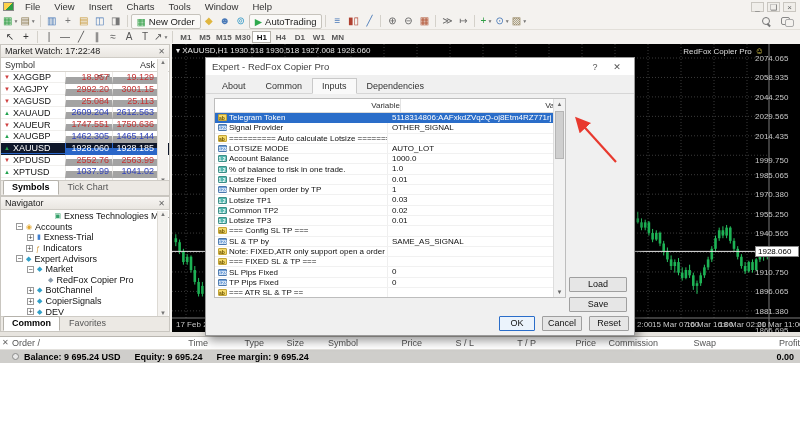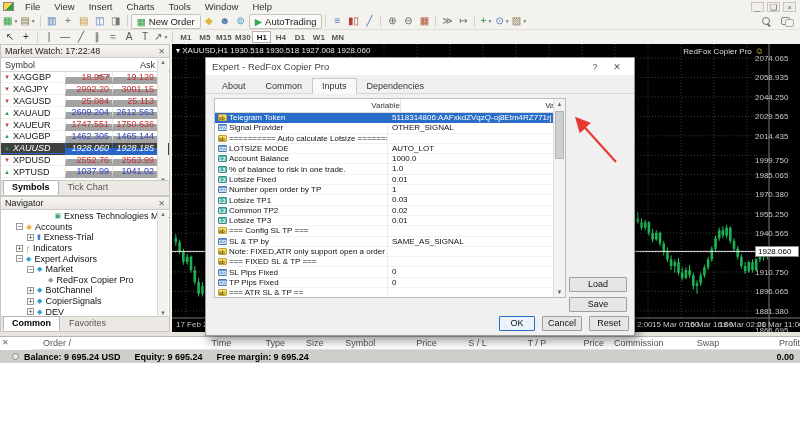--- a/index.html
+++ b/index.html
@@ -35,21 +35,21 @@
   .panel { position:absolute; left:0; width:170px; background:#ffffff; border:1px solid #c9c6c0; }
   .panel-title { height:13px; background:linear-gradient(#f7f5f2,#e9e6e1); border-bottom:1px solid #cfccc6; display:flex; align-items:center; padding:0 4px; font-size:9px; color:#222; }
   .panel-x { margin-left:auto; color:#666; font-size:8px; }
   #market-watch { top:44px; height:152px; }
   #mw-header { display:flex; height:14px; border-bottom:1px solid #d8d5cf; align-items:center; font-size:9px; color:#333; }
   #mw-rows { height:111px; overflow:hidden; }
   .mw-row { display:flex; align-items:center; height:11.8px; font-size:9px; }
   .mw-row .sym { flex:1; display:flex; align-items:center; gap:3px; padding-left:3px; color:#111; border-bottom:1px solid #f0efed;}
   .mw-row .num { width:47px; text-align:right; padding-right:3px; border-left:1px solid #eceae7; border-bottom:7px solid #a3a3a3; align-self:stretch; line-height:11.8px;}
   .mw-row .num.last { width:45px; margin-right:12px; }
-  .mw-row.selected { background:#404040;font-style:italic; }
+  .mw-row.selected { background:#0f172a; }
   .mw-row.selected .sym, .mw-row.selected .num { color:#fff !important; border-color:#2a66c8; }
   .arr { font-size:6px; line-height:6px; }
   .arr.up { color:#1fa14c; } .arr.down { color:#cf3f3f; }
   .t-red { color:#c53535; } .t-blue { color:#3344bb; }
   .vscroll { position:absolute; right:1px; width:11px; background:#f4f2ef; border-left:1px solid #dddad4; display:flex; flex-direction:column; justify-content:space-between; align-items:center; font-size:6px; color:#777; }
   .panel-tabs { position:absolute; left:0; right:0; bottom:0; height:15px; background:#ece9e4; border-top:1px solid #cfccc6; display:flex; align-items:flex-end; padding-left:2px; font-size:9px; }
   .ptab { padding:1px 8px 2px 8px; color:#555; border:1px solid transparent; }
   .ptab.active { background:#fff; border:1px solid #b5b2ab; border-bottom:1px solid #fff; color:#000; font-weight:bold; border-radius:2px 2px 0 0; }
   #navigator { top:196px; height:136px; }
   #nav-tree { height:105px; overflow:hidden; padding-top:1px; }
@@ -91,21 +91,21 @@
   #dlg-scroll .up { position:absolute; top:2px; left:0; right:0; text-align:center; }
   #dlg-scroll .dn { position:absolute; bottom:2px; left:0; right:0; text-align:center; }
   #dlg-scroll .thumb { position:absolute; top:12px; left:1px; width:9px; height:48px; background:#cfcfcf; border:1px solid #b5b5b5; }
   .btn { position:absolute; height:15px; background:#e6e6e6; border:1px solid #9f9f9f; font-size:9px; color:#111; text-align:center; line-height:13px; border-radius:1px; }
   .btn.default { border:1px solid #2a6dc9; background:#ebf3fc; }
   #annot { position:absolute; left:352px; top:106px; width:84px; font-size:9px; font-weight:bold; line-height:11px; }
   #arrow-svg { position:absolute; left:0; top:0; width:430px; height:279px; pointer-events:none; }
   
   #terminal { position:absolute; left:0; top:336px; width:800px; height:90px; background:#fff; border-top:1px solid #b9b6b0; }
   #term-close { position:absolute; left:2px; top:1px; font-size:8px; color:#666; }
-  #term-header { display:flex; align-items:center; height:13px; border-bottom:1px solid #e3e1dd; font-size:9px; color:#555; padding-left:12px;margin-left:31px; }
+  #term-header { display:flex; align-items:center; height:13px; border-bottom:1px solid #e3e1dd; font-size:9px; color:#555; padding-left:12px; }
   .tcol { white-space:nowrap; }
   #balance-row { display:flex; align-items:center; height:13px; background:#cfcecb; font-size:9px; font-weight:bold; color:#000; padding:0 6px 0 12px; }
   #balance-row .seg { margin-right:14px; }
   #balance-row .dot { width:7px; height:7px; border:1px solid #8a8a8a; border-radius:50%; background:#e8e8e8; margin-right:5px; flex:none;}
   #balance-row .fill { flex:1; }
   .gap { position:absolute; left:0; top:332px; width:800px; height:4px; background:#e7e4df; }
 </style>
 </head>
 <body>
 
@@ -537,21 +537,21 @@
         <div class="tree-row" style="padding-left: 15px;">
           <span class="expand">−</span>
           <span class="ticon" style="color: rgb(224, 166, 46);">◉</span>
           <span>Accounts</span>
         </div>
         <div class="tree-row" style="padding-left: 26px;">
           <span class="expand">+</span>
           <span class="ticon" style="color: rgb(63, 127, 208);">▮</span>
           <span>Exness-Trial</span>
         </div>
-        <div class="tree-row" style="padding-left: 15px;">
+        <div class="tree-row" style="padding-left: 25px;">
           <span class="expand">+</span>
           <span class="ticon" style="color: rgb(210, 154, 58);">ƒ</span>
           <span>Indicators</span>
         </div>
         <div class="tree-row" style="padding-left: 15px;">
           <span class="expand">−</span>
           <span class="ticon" style="color: rgb(50, 160, 200);">◆</span>
           <span>Expert Advisors</span>
         </div>
         <div class="tree-row" style="padding-left: 26px;">

